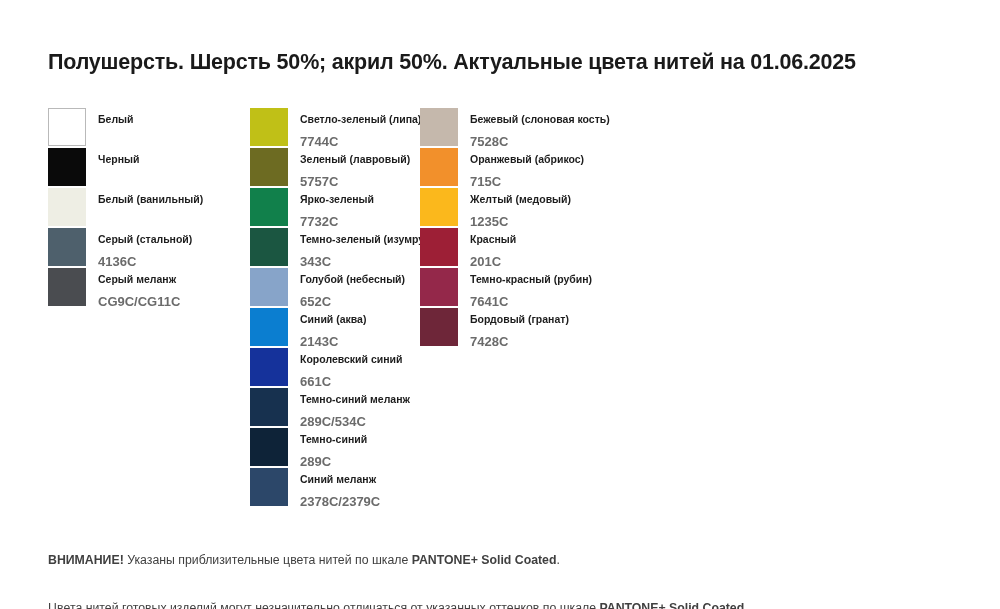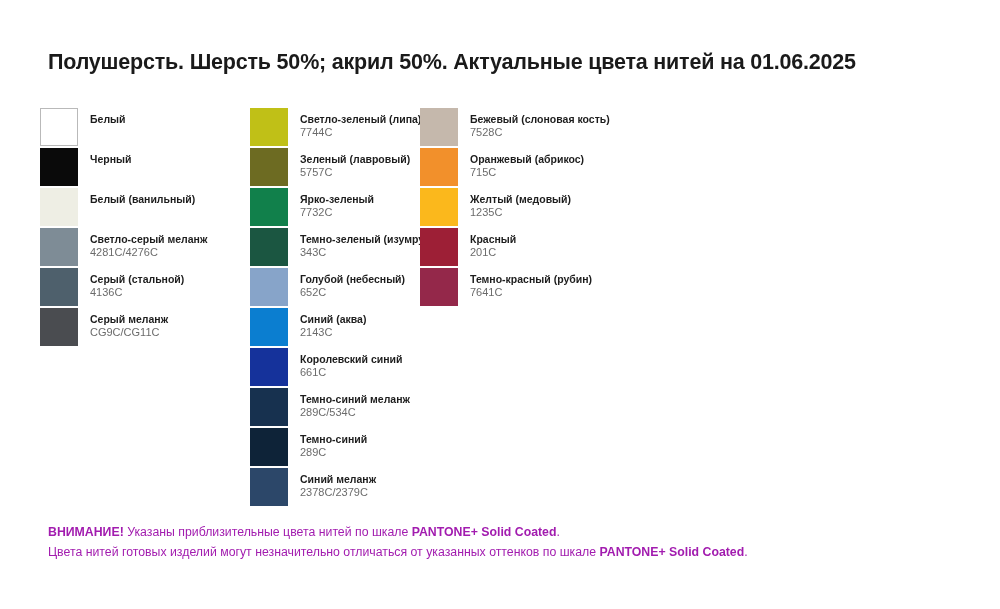--- a/index.html
+++ b/index.html
@@ -34,21 +34,21 @@
   .columns {
     position: absolute;
     left: 0;
     top: 108px;
     width: 1000px;
   }
   .col {
     position: absolute;
     top: 0;
   }
-  .col-0 { left: 40px; width: 200px; }
+  .col-0 { left: 48px; width: 200px; }
   .col-1 { left: 250px; width: 170px; }
   .col-2 { left: 420px; width: 230px; }
 
   .swatch-row {
     position: relative;
     height: 40px;
     display: flex;
     align-items: flex-start;
   }
   .swatch {
@@ -65,41 +65,42 @@
     padding-top: 5px;
     line-height: 1.18;
   }
   .label-name {
     font-size: 10.5px;
     font-weight: bold;
     color: #1d1d1d;
     white-space: nowrap;
   }
   .label-code {
-    font-size: 11px;
-    font-weight: normal;
+    font-size: 13px;
+    font-weight: bold;
     color: #6b6b6b;
     white-space: nowrap;
-    margin-top: 1px;
+    margin-top: 9px;
   }
   .label-code:empty {
     display: none;
   }
 
   .footer {
     position: absolute;
     left: 48px;
     top: 523px;
     width: 910px;
   }
   .footer-line {
     font-size: 12.3px;
-    color: #a21caf;
+    color: #404040;
     line-height: 1.62;
     white-space: nowrap;
+    margin-top: 28px;
   }
   .footer-line b {
     font-weight: bold;
   }
 </style>
 </head>
 <body>
 
 <div class="page">
 
@@ -119,27 +120,20 @@
             <div class="label-name">Черный</div>
           </div>
         </div>
         <div class="swatch-row">
           <div class="swatch" style="background: rgb(238, 238, 228);"></div>
           <div class="label-wrap">
             <div class="label-name">Белый (ванильный)</div>
           </div>
         </div>
         <div class="swatch-row">
-          <div class="swatch" style="background: rgb(126, 140, 150);"></div>
-          <div class="label-wrap">
-            <div class="label-name">Светло-серый меланж</div>
-            <div class="label-code">4281C/4276C</div>
-          </div>
-        </div>
-        <div class="swatch-row">
           <div class="swatch" style="background: rgb(78, 96, 108);"></div>
           <div class="label-wrap">
             <div class="label-name">Серый (стальной)</div>
             <div class="label-code">4136C</div>
           </div>
         </div>
         <div class="swatch-row">
           <div class="swatch" style="background: rgb(74, 76, 80);"></div>
           <div class="label-wrap">
             <div class="label-name">Серый меланж</div>
@@ -246,20 +240,27 @@
           <div class="label-wrap">
             <div class="label-name">Красный</div>
             <div class="label-code">201C</div>
           </div>
         </div>
         <div class="swatch-row">
           <div class="swatch" style="background: rgb(148, 40, 74);"></div>
           <div class="label-wrap">
             <div class="label-name">Темно-красный (рубин)</div>
             <div class="label-code">7641C</div>
+          </div>
+        </div>
+        <div class="swatch-row">
+          <div class="swatch" style="background: rgb(110, 38, 57);"></div>
+          <div class="label-wrap">
+            <div class="label-name">Бордовый (гранат)</div>
+            <div class="label-code">7428C</div>
           </div>
         </div>
       </div>
   </div>
 
   <div class="footer">
     <div class="footer-line">
       <b>ВНИМАНИЕ!</b><span> Указаны приблизительные цвета нитей по шкале </span><b>PANTONE+ Solid Coated</b><span>.</span>
     </div>
     <div class="footer-line">

